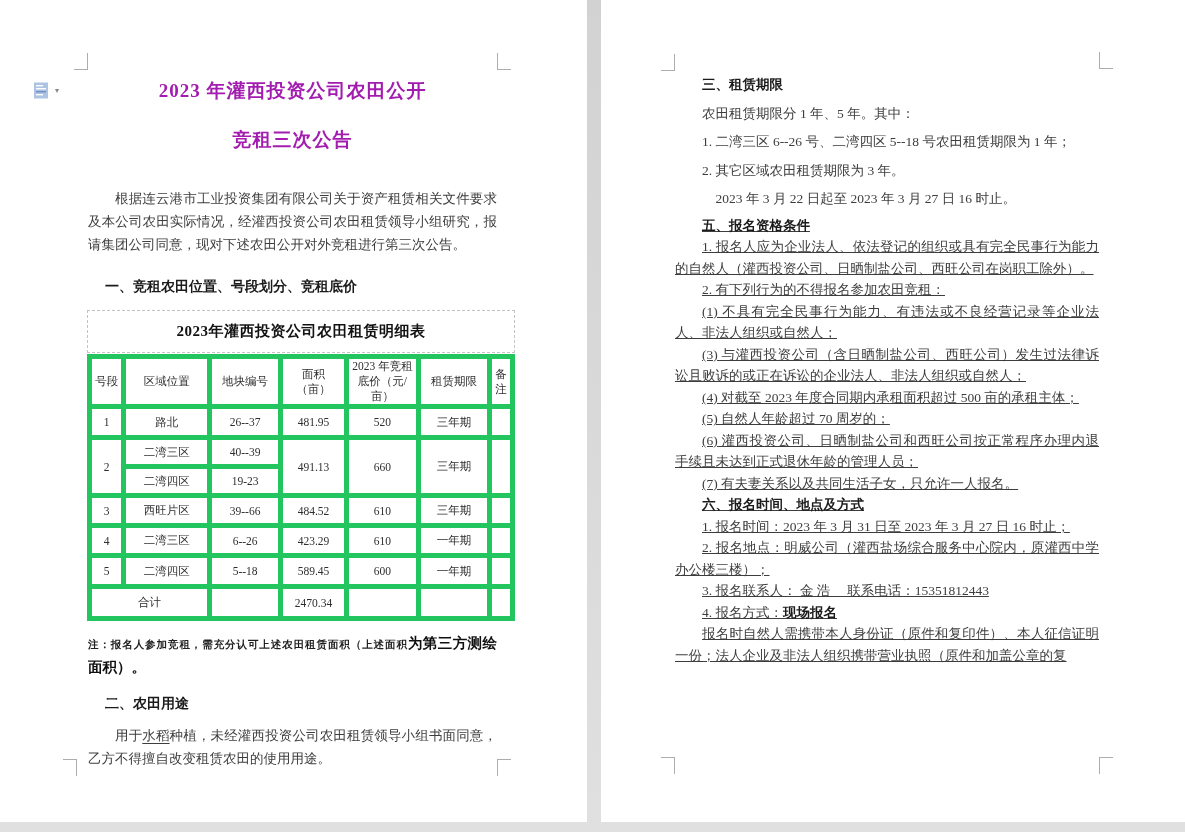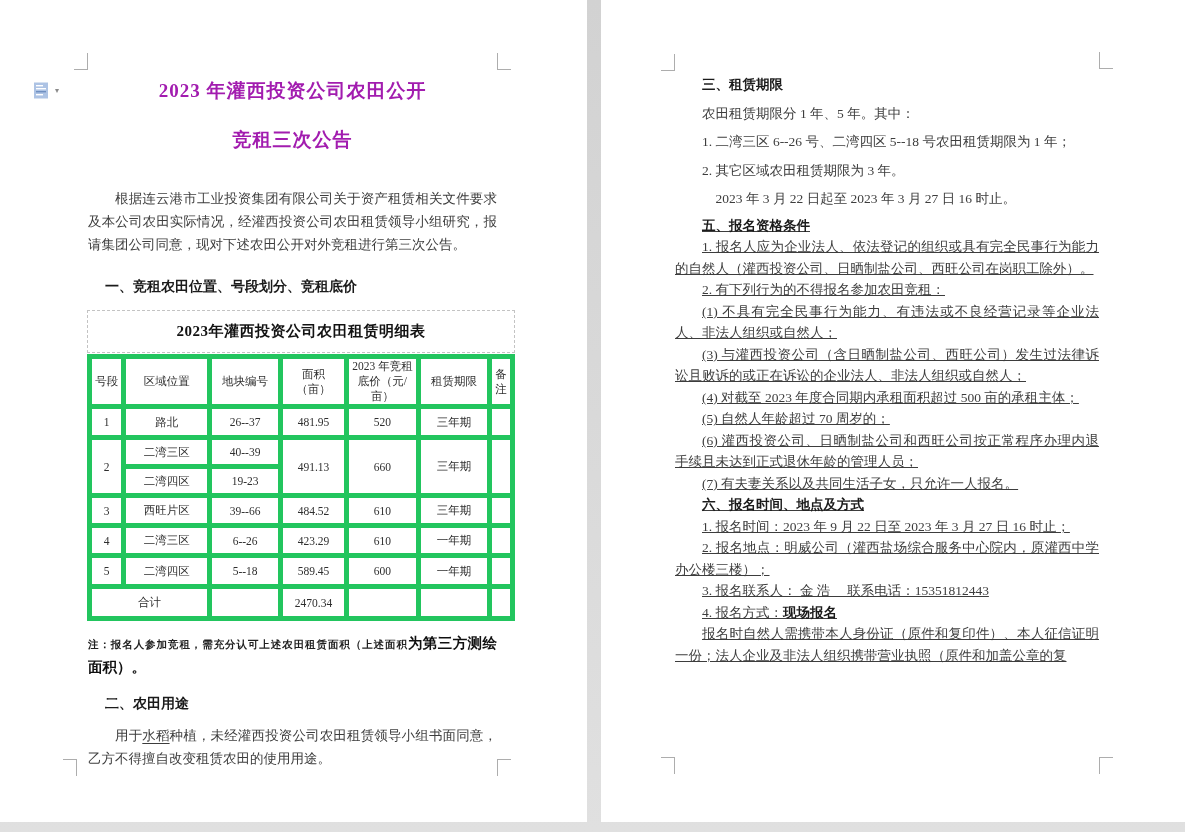--- a/index.html
+++ b/index.html
@@ -193,21 +193,21 @@
         <p class="indent2">1. 报名人应为企业法人、依法登记的组织或具有完全民事行为能力的自然人（灌西投资公司、日晒制盐公司、西旺公司在岗职工除外）。</p>
         <p class="indent2">2. 有下列行为的不得报名参加农田竞租：</p>
         <p class="indent2">(1) 不具有完全民事行为能力、有违法或不良经营记录等企业法人、非法人组织或自然人；</p>
         <p class="indent2">(3) 与灌西投资公司（含日晒制盐公司、西旺公司）发生过法律诉讼且败诉的或正在诉讼的企业法人、非法人组织或自然人；</p>
         <p class="indent2">(4) 对截至 2023 年度合同期内承租面积超过 500 亩的承租主体；</p>
         <p class="indent2">(5) 自然人年龄超过 70 周岁的；</p>
         <p class="indent2">(6) 灌西投资公司、日晒制盐公司和西旺公司按正常程序办理内退手续且未达到正式退休年龄的管理人员；</p>
         <p class="indent2">(7) 有夫妻关系以及共同生活子女，只允许一人报名。</p>
 
         <p class="indent2 bold">六、报名时间、地点及方式</p>
-        <p class="indent2">1. 报名时间：2023 年 9 月 22 日至 2023 年 3 月 27 日 16 时止；</p>
+        <p class="indent2">1. 报名时间：2023 年 3 月 31 日至 2023 年 3 月 27 日 16 时止；</p>
         <p class="indent2">2. 报名地点：明威公司（灌西盐场综合服务中心院内，原灌西中学办公楼三楼）；</p>
         <p class="indent2">3. 报名联系人： 金  浩　 联系电话：15351812443</p>
         <p class="indent2"><span>4. 报名方式：</span><span class="bold">现场报名</span></p>
         <p class="indent2">报名时自然人需携带本人身份证（原件和复印件）、本人征信证明一份；法人企业及非法人组织携带营业执照（原件和加盖公章的复</p>
       </div>
     </div>
   </div>
 
 </div>
 

